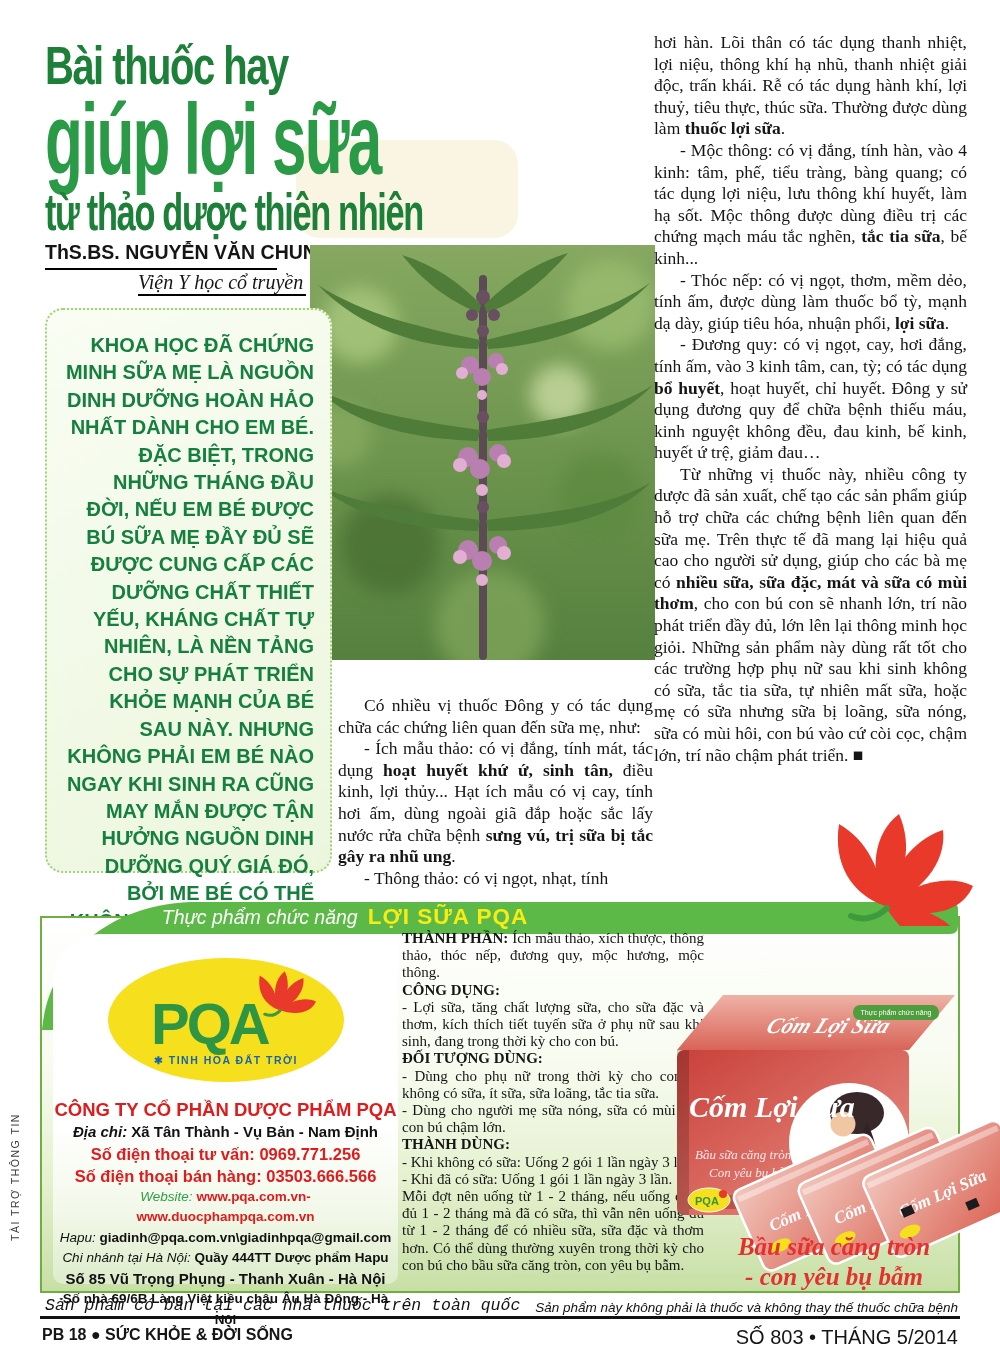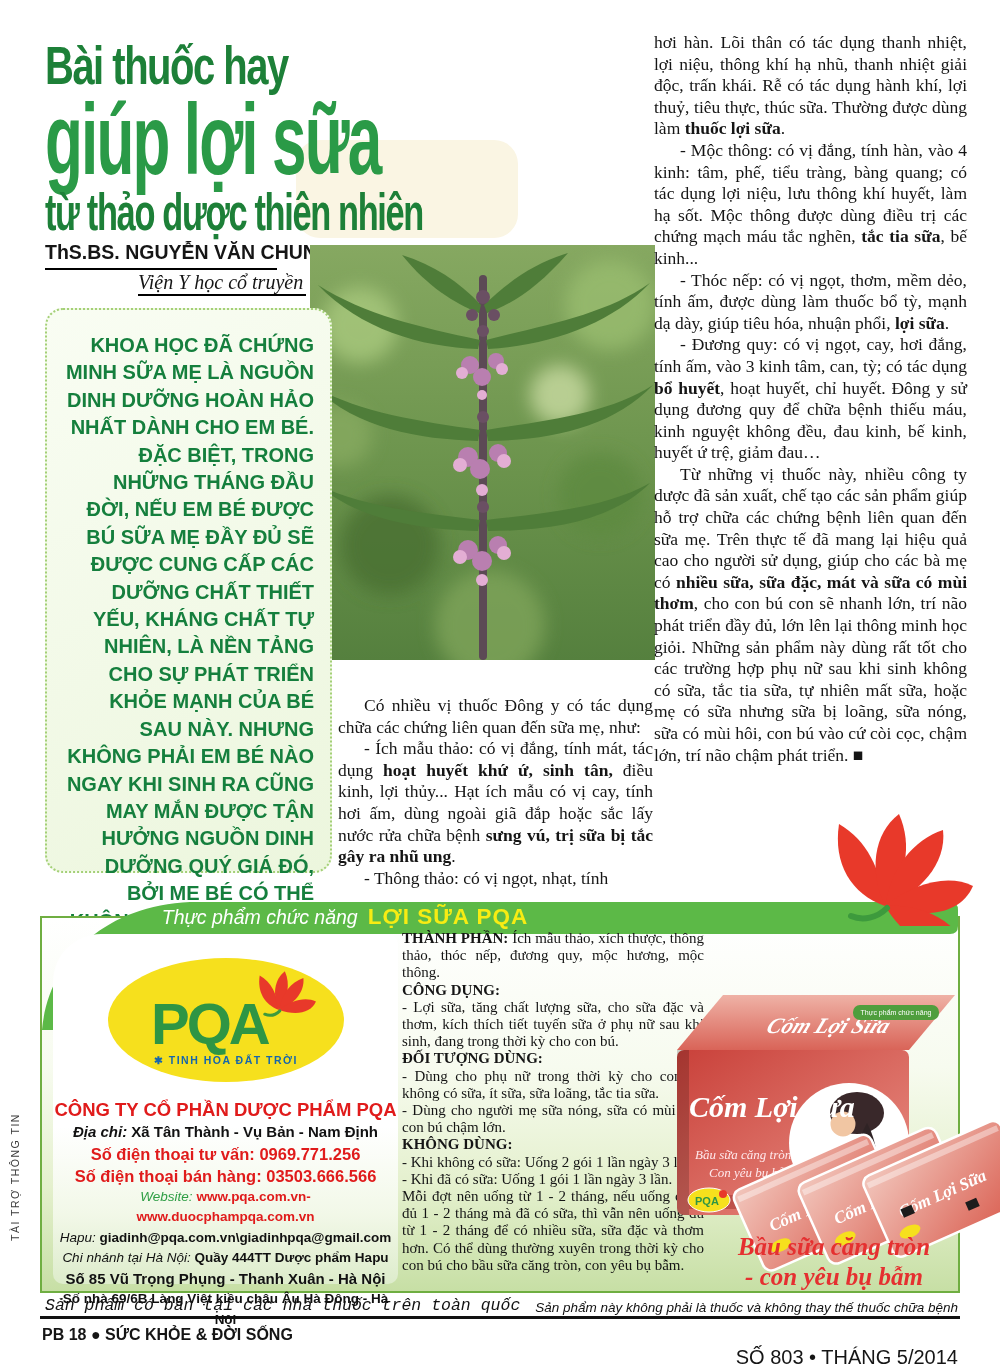--- a/index.html
+++ b/index.html
@@ -72,21 +72,21 @@
     font-size:10.5px; letter-spacing:1.5px; color:#3a3a3a; text-align:center; }
   
   .note-left { position:absolute; left:45px; top:1296px; font-family:Liberation Mono, monospace;
     font-style:italic; font-size:16.5px; color:#111; }
   .note-right{ position:absolute; right:42px; top:1300px; font-family:"Liberation Sans",sans-serif;
     font-style:italic; font-size:13.5px; color:#111; }
   .footer-rule { position:absolute; left:40px; top:1316px; width:920px; height:3px; background:#111; }
   .footer-left { position:absolute; left:42px; top:1326px; font-family:"Liberation Sans",sans-serif;
     font-weight:700; font-size:16px; }
   .footer-right{ position:absolute; right:42px; top:1326px; font-family:"Liberation Sans",sans-serif;
-    font-weight:500; font-size:20px;margin-top:20px; }
+    font-weight:500; font-size:20px; }
 </style>
 </head>
 <body>
 
 <div class="page">
 
   <div class="cream-box"></div>
   <div class="t1">Bài thuốc hay</div>
   <div class="t2">giúp lợi sữa</div>
   <div class="t3">từ thảo dược thiên nhiên</div>
@@ -223,21 +223,21 @@
       </div>
   </div>
 
   <div class="ad-details">
       <p><span class="b">THÀNH PHẦN:</span><span> Ích mẫu thảo, xích thược, thông thảo, thóc nếp, đương quy, mộc hương, mộc thông.</span></p>
       <p><span class="b">CÔNG DỤNG:</span></p>
       <p><span>- Lợi sữa, tăng chất lượng sữa, cho sữa đặc và thơm, kích thích tiết tuyến sữa ở phụ nữ sau khi sinh, đang trong thời kỳ cho con bú.</span></p>
       <p><span class="b">ĐỐI TƯỢNG DÙNG:</span></p>
       <p><span>- Dùng cho phụ nữ trong thời kỳ cho con bú không có sữa, ít sữa, sữa loãng, tắc tia sữa.</span></p>
       <p><span>- Dùng cho người mẹ sữa nóng, sữa có mùi hôi, con bú chậm lớn.</span></p>
-      <p><span class="b">KHÔNG DÙNG:</span></p>
+      <p><span class="b">THÀNH DÙNG:</span></p>
       <p><span>- Khi không có sữa: Uống 2 gói 1 lần ngày 3 lần.</span></p>
       <p><span>- Khi đã có sữa: Uống 1 gói 1 lần ngày 3 lần.</span></p>
       <p><span>Mỗi đợt nên uống từ 1 - 2 tháng, nếu uống chưa đủ 1 - 2 tháng mà đã có sữa, thì vẫn nên uống đủ từ 1 - 2 tháng để có nhiều sữa, sữa đặc và thơm hơn. Có thể dùng thường xuyên trong thời kỳ cho con bú cho bầu sữa căng tròn, con yêu bụ bẫm.</span></p>
     </div>
 
   <svg class="product-svg" viewBox="0 0 345 335">
     <defs>
       <linearGradient id="frontG" x1="0" y1="0" x2="1" y2="1">
         <stop offset="0" stop-color="#c9413a"></stop>
           <stop offset="1" stop-color="#ea9287"></stop>

